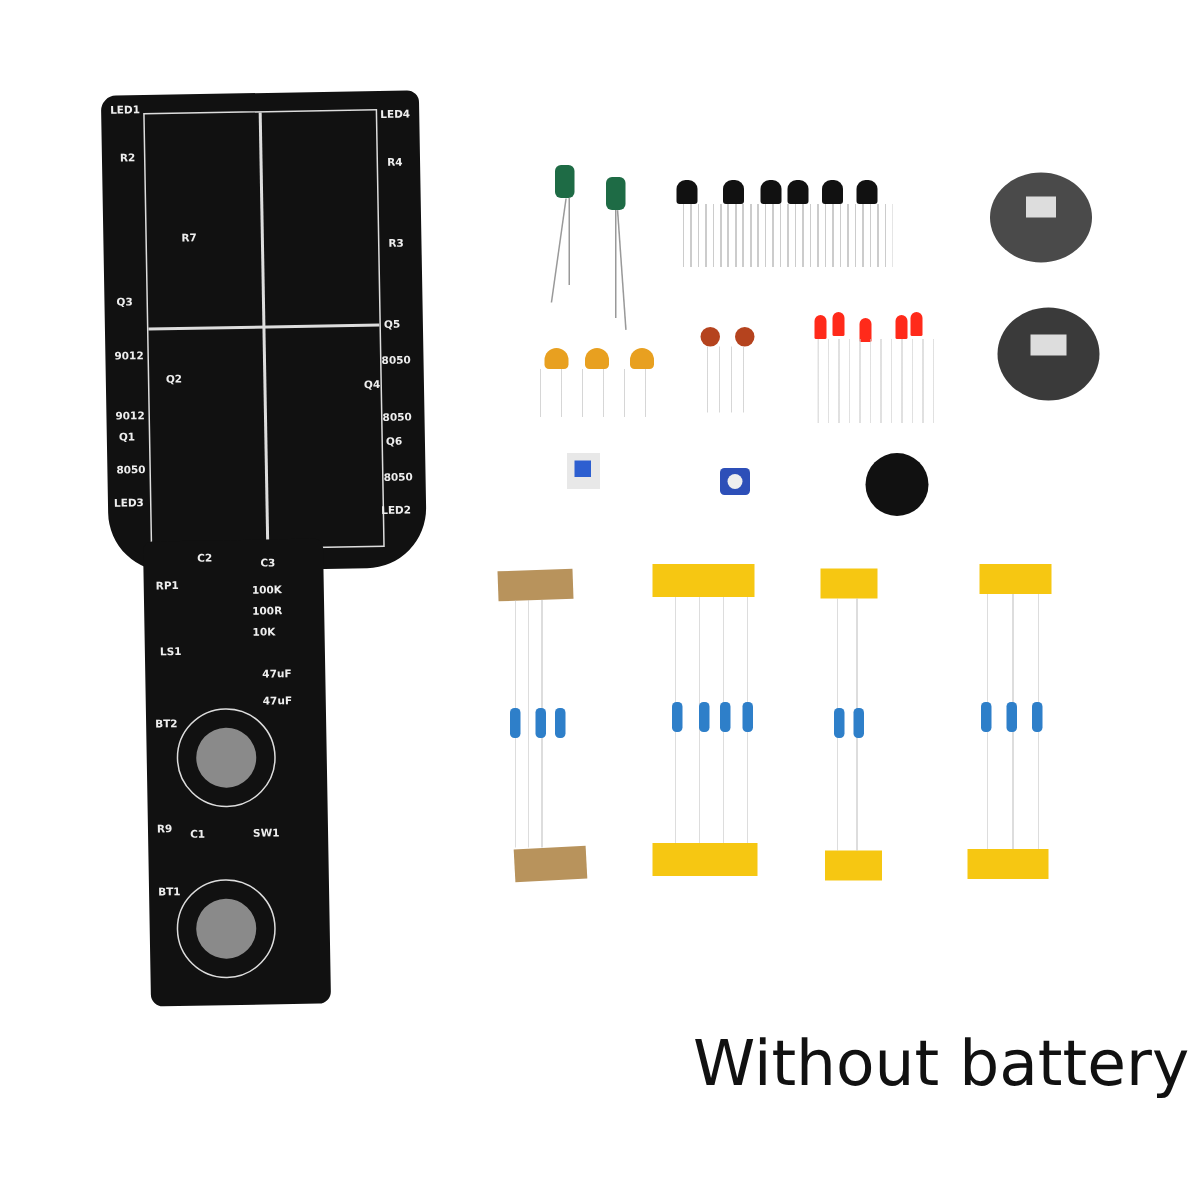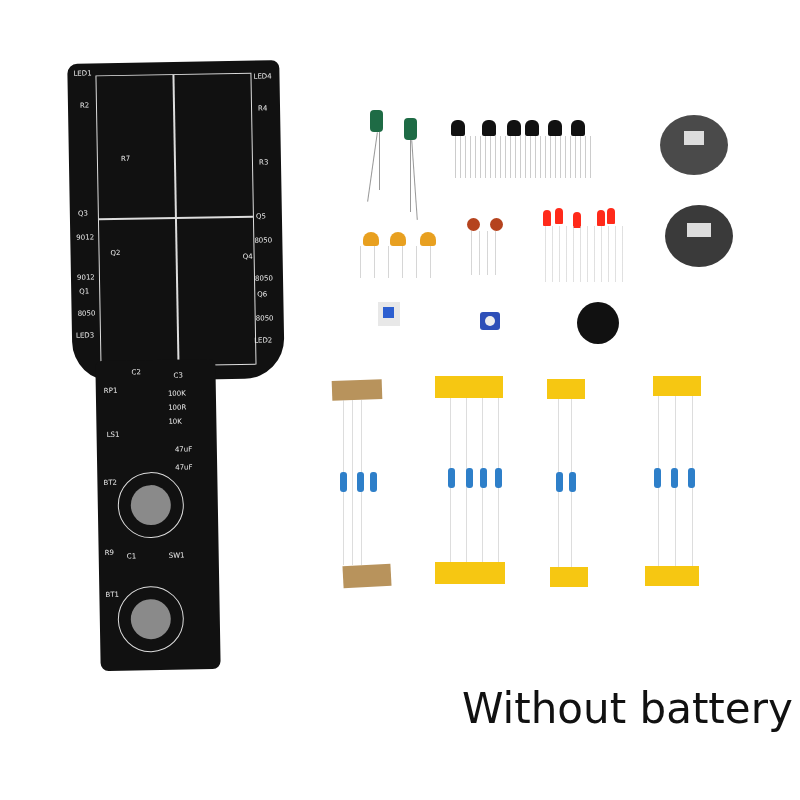--- a/index.html
+++ b/index.html
@@ -2,21 +2,21 @@
 <html><head>
 <meta charset="utf-8">
 <style>
   html,body{margin:0;padding:0;}
   body{width:800px;height:800px;background:#ffffff;position:relative;overflow:hidden;font-family:"DejaVu Sans",sans-serif;}
   .abs{position:absolute;}
   
   .pcb-top{left:70px;top:62px;width:212px;height:318px;background:#111;border-radius:10px 8px 40px 40px;transform:rotate(-1deg);}
   .pcb-handle{left:98px;top:360px;width:120px;height:310px;background:#111;border-radius:6px 6px 8px 8px;transform:rotate(-1deg);}
   .panel{border:1.5px solid #ddd;}
-  .silk{color:#eee;font-size:7px;font-family:"DejaVu Sans",sans-serif;font-weight:normal;}
+  .silk{color:#eee;font-size:7px;font-family:"DejaVu Sans",sans-serif;font-weight:bold;}
   .battery-pad{border:1.5px solid #ddd;border-radius:50%;}
   .battery-inner{background:#8a8a8a;border-radius:50%;}
   .caption{left:462px;top:684px;font-size:42px;color:#111;font-family:"DejaVu Sans",sans-serif;letter-spacing:0px;}
   
   .ecap{width:13px;height:22px;background:#1e6b45;border-radius:4px;}
   .trans{width:14px;height:16px;background:#111;border-radius:6px 6px 2px 2px;}
   .lead{width:1px;background:#999;}
   .yellowcap{width:16px;height:14px;background:#e8a020;border-radius:8px 8px 3px 3px;}
   .ceramic{width:13px;height:13px;background:#b5431e;border-radius:50%;}
   .led{width:8px;height:16px;background:#ff2a1a;border-radius:4px 4px 1px 1px;}
@@ -29,21 +29,21 @@
 <body>
 
 <div class="abs pcb-top">
   <div class="abs panel" style="left:28px;top:12px;width:154px;height:290px;">
     <div class="abs" style="left:76px;top:0;width:1.5px;height:290px;background:#ddd;"></div>
     <div class="abs" style="left:0;top:142px;width:154px;height:1.5px;background:#ddd;"></div>
   </div>
   <div class="abs silk" style="left:6px;top:6px;">LED1</div>
   <div class="abs silk" style="left:12px;top:38px;">R2</div>
   <div class="abs silk" style="left:8px;top:92px;padding-left:44px;">R7</div>
-  <div class="abs silk" style="left:8px;top:146px;">Q3</div>
+  <div class="abs silk" style="left:8px;top:134px;">Q3</div>
   <div class="abs silk" style="left:6px;top:170px;">9012</div>
   <div class="abs silk" style="left:8px;top:186px;margin-left:32px;">Q2</div>
   <div class="abs silk" style="left:6px;top:210px;">9012</div>
   <div class="abs silk" style="left:8px;top:224px;">Q1</div>
   <div class="abs silk" style="left:6px;top:246px;">8050</div>
   <div class="abs silk" style="left:4px;top:268px;">LED3</div>
   <div class="abs silk" style="left:186px;top:12px;">LED4</div>
   <div class="abs silk" style="left:190px;top:44px;">R4</div>
   <div class="abs silk" style="left:190px;top:98px;">R3</div>
   <div class="abs silk" style="left:186px;top:152px;">Q5</div>

